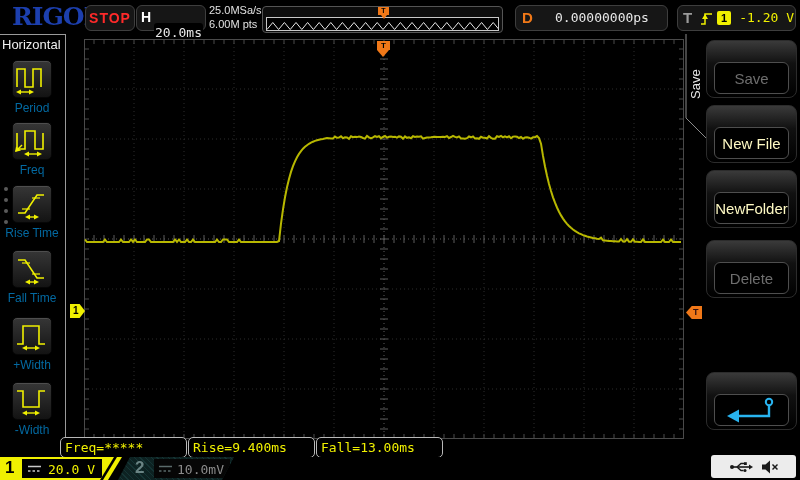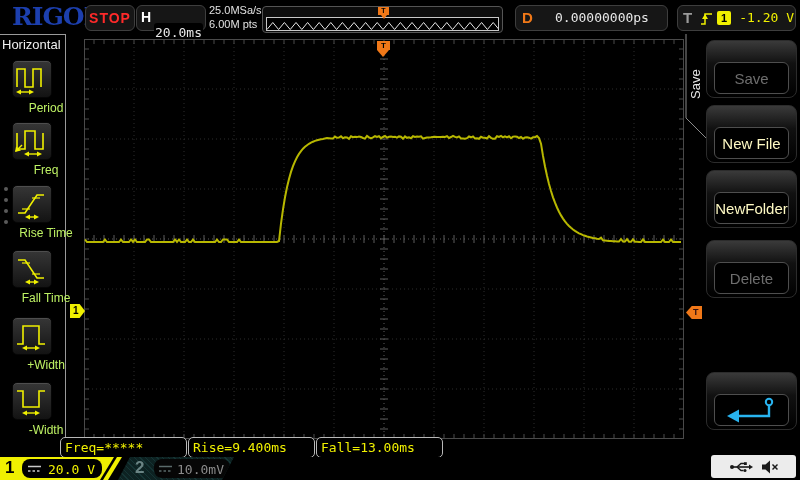--- a/index.html
+++ b/index.html
@@ -32,21 +32,21 @@
   .tribox .chbadge{position:absolute;left:39px;top:5px;width:14px;height:14px;background:#f0f000;
         color:#000;border-radius:2px;font-weight:bold;font-size:11px;line-height:14px;text-align:center;}
   .tribox .tval{position:absolute;left:58px;top:4px;width:58px;color:#f0f000;font-size:13px;text-align:right;}
 
   
   .lmenu-top{left:0;top:34px;width:66px;height:1px;background:#9a9a9a;}
   .lmenu-right{left:65px;top:34px;width:1px;height:411px;background:#9a9a9a;}
   .lmenu-title{left:2px;top:37px;width:62px;color:#f0f0f0;font-size:13px;}
   .mbtn{left:12px;width:40px;height:38px;border-radius:5px;border:1px solid #060606;
         background:linear-gradient(#363636,#131313);box-shadow:inset 0 1px 0 #4e4e4e;}
-  .mlabel{left:14px;width:64px;text-align:center;color:#bef264;font-size:12px;}
+  .mlabel{left:0;width:64px;text-align:center;color:#0369a1;font-size:12px;}
   .dot{left:4px;width:4px;height:4px;border-radius:50%;background:#5a5a5a;}
 
   
   #grat{left:84px;top:39px;}
   .trig-top-sq{left:377px;top:41px;width:13px;height:9px;background:#f07818;color:#000;
         font-weight:bold;font-size:8px;line-height:9px;text-align:center;z-index:5;}
   .trig-top-tri{left:377px;top:50px;width:0;height:0;border-left:6.5px solid transparent;
         border-right:6.5px solid transparent;border-top:7px solid #f07818;z-index:5;}
   .prev-t-sq{left:378px;top:7px;width:11px;height:8px;background:#f07818;color:#000;
         font-weight:bold;font-size:7px;line-height:8px;text-align:center;z-index:5;}
@@ -71,21 +71,21 @@
   .skey .face{position:absolute;left:7px;right:7px;top:21px;bottom:3px;border:1px solid #4e4e4e;
         border-radius:6px;background:#000;display:flex;align-items:center;justify-content:center;
         font-size:15px;}
   .face.on{color:#fef9c3;} .face.off{color:#6e6e6e;}
 
   
   .botbar{left:0;top:457px;width:800px;height:23px;background:#000;}
   .ch1-banner{left:0;top:457px;width:114px;height:23px;background:#f0f000;
         clip-path:polygon(0 0,114px 0,100px 23px,0 23px);}
   .ch1-banner .num{position:absolute;left:5px;top:1px;color:#000;font-weight:bold;font-size:17px;}
-  .ch-inset{position:absolute;top:2px;height:19px;background:#000;border-radius:8px;}
+  .ch-inset{position:absolute;top:2px;height:19px;background:#000;border-radius:0;}
   .ch1-banner .ch-inset{left:22px;width:80px;}
   .ch1-slash{left:103px;top:457px;width:20px;height:23px;background:#f0f000;
         clip-path:polygon(14px 0,19px 0,5px 23px,0 23px);}
   .ch2-banner{left:118px;top:457px;width:122px;height:23px;
         background:repeating-linear-gradient(45deg,#0d2222 0 3px,#153434 3px 4px);
         clip-path:polygon(12px 0,116px 0,104px 23px,0 23px);}
   .ch2-banner .num{position:absolute;left:17px;top:1px;color:#6a8484;font-weight:bold;font-size:17px;}
   .ch2-banner .ch-inset{left:36px;width:76px;background:#060606;text-align:center;}
   .chval1{color:#f0f000;font-size:13px;} .chval2{color:#8a8a8a;font-size:13px;}
   .iconbox{left:711px;top:455px;width:85px;height:23px;background:#ececec;border-radius:3px;

